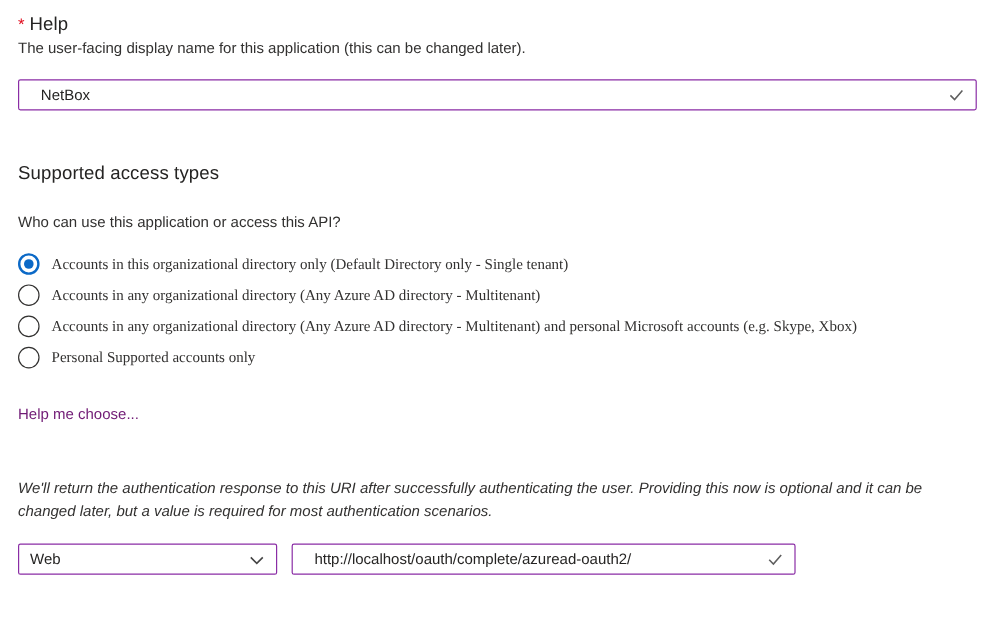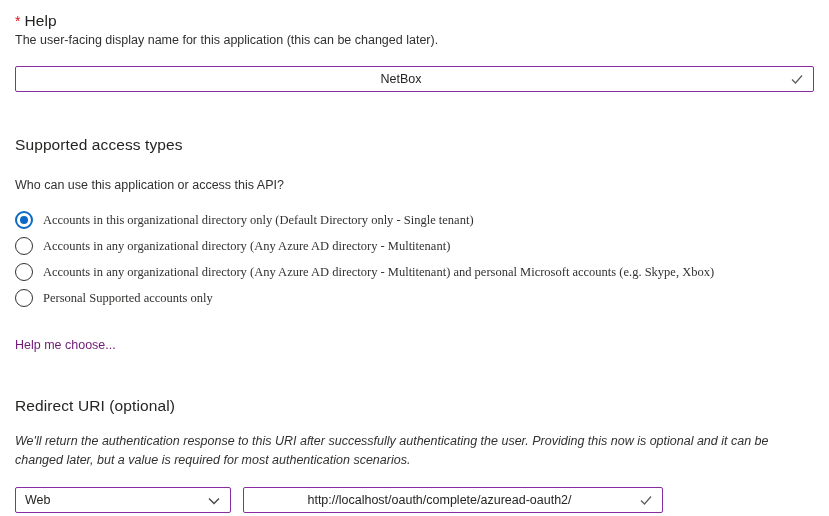--- a/index.html
+++ b/index.html
@@ -33,24 +33,23 @@
     margin-top: 16px;
     height: 26px;
   }
   .text-input {
     width: 100%; height: 26px;
     border: 1.6px solid #8a2da5;
     border-radius: 2px;
     font-family: "Liberation Sans", sans-serif;
     font-size: 12.5px;
     color: #252423;
-    padding: 0 28px 0 1px;
+    padding: 0 28px 0 18px;
     outline: none;
     background: #fff;
-    text-align: center;
   }
   .valid-check {
     position: absolute;
     right: 9px; top: 5px;
     width: 16px; height: 16px;
     pointer-events: none;
   }
 
   
   .accounts-section { margin-top: 44px; }
@@ -168,21 +167,20 @@
             <span class="radio-inner"></span>
           </span>
         <span class="radio-label">Personal Supported accounts only</span>
       </div>
     </div>
 
     <a class="help-link">Help me choose...</a>
   </div>
 
   <div class="redirect-section">
-    <div class="section-title">Redirect URI (optional)</div>
 
     <div class="desc-text redirect-desc">We'll return the authentication response to this URI after successfully authenticating the user. Providing this now is optional and it can be changed later, but a value is required for most authentication scenarios.</div>
 
     <div class="redirect-row">
       <div class="platform-select">
         <span>Web</span>
         <svg class="chevron-icon" viewBox="0 0 16 16">
           <polyline points="3,5.5 8,10.5 13,5.5" fill="none" stroke="#444444" stroke-width="1.3"></polyline>
         </svg>
       </div>

